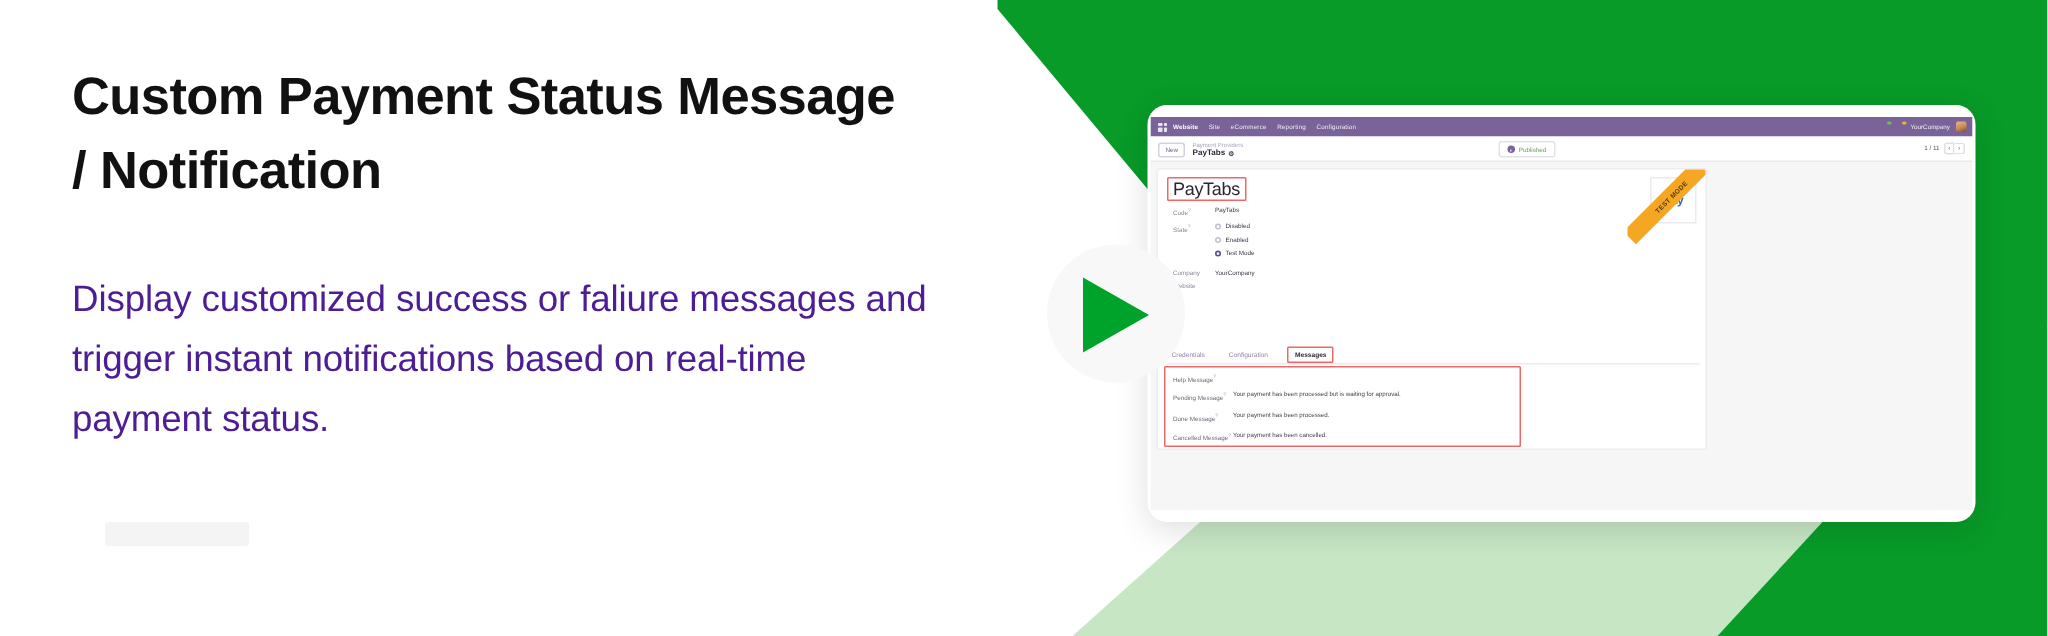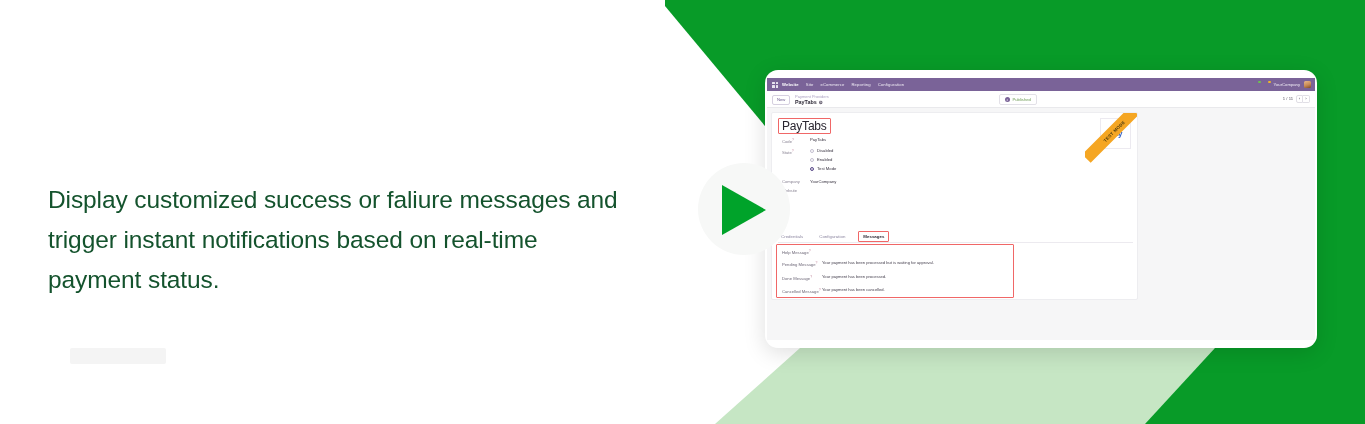--- a/index.html
+++ b/index.html
@@ -42,21 +42,21 @@
   
   .left-panel { position:absolute; left:0; top:0; width:665px; height:424px; background:#fff; z-index:5; }
   .headline {
     position:absolute; left:48px; top:40px; width:560px;
     font-size:35px; font-weight:bold; line-height:49px;
     color:#111111; letter-spacing:-0.4px;
   }
   .subcopy {
     position:absolute; left:48px; top:180px; width:580px;
     font-size:24.5px; font-weight:400; line-height:40px;
-    color:#14532d; letter-spacing:-0.1px;
+    color:#4c1d95; letter-spacing:-0.1px;
   }
   .ghost-bar {
     position:absolute; left:70px; top:348px; width:96px; height:16px;
     background:#f4f4f4; border-radius:2px;
   }
 
   
   .play-wrap { position:absolute; left:698px; top:163px; width:92px; height:92px; z-index:9; }
   .play-circle {
     position:absolute; inset:0; border-radius:50%;
@@ -249,20 +249,21 @@
 
   <div class="green-layer">
     <div class="shape-top"></div>
     <div class="shape-right"></div>
     <div class="shape-bottom-dark"></div>
     <div class="shape-bottom-fill"></div>
     <div class="shape-bottom-light"></div>
   </div>
 
   <div class="left-panel">
+    <div class="headline">Custom Payment Status Message / Notification</div>
     <div class="subcopy">Display customized success or faliure messages and trigger instant notifications based on real-time payment status.</div>
     <div class="ghost-bar"></div>
   </div>
 
   <div class="play-wrap">
     <div class="play-circle"></div>
     <div class="play-tri"></div>
   </div>
 
   <div class="window">

